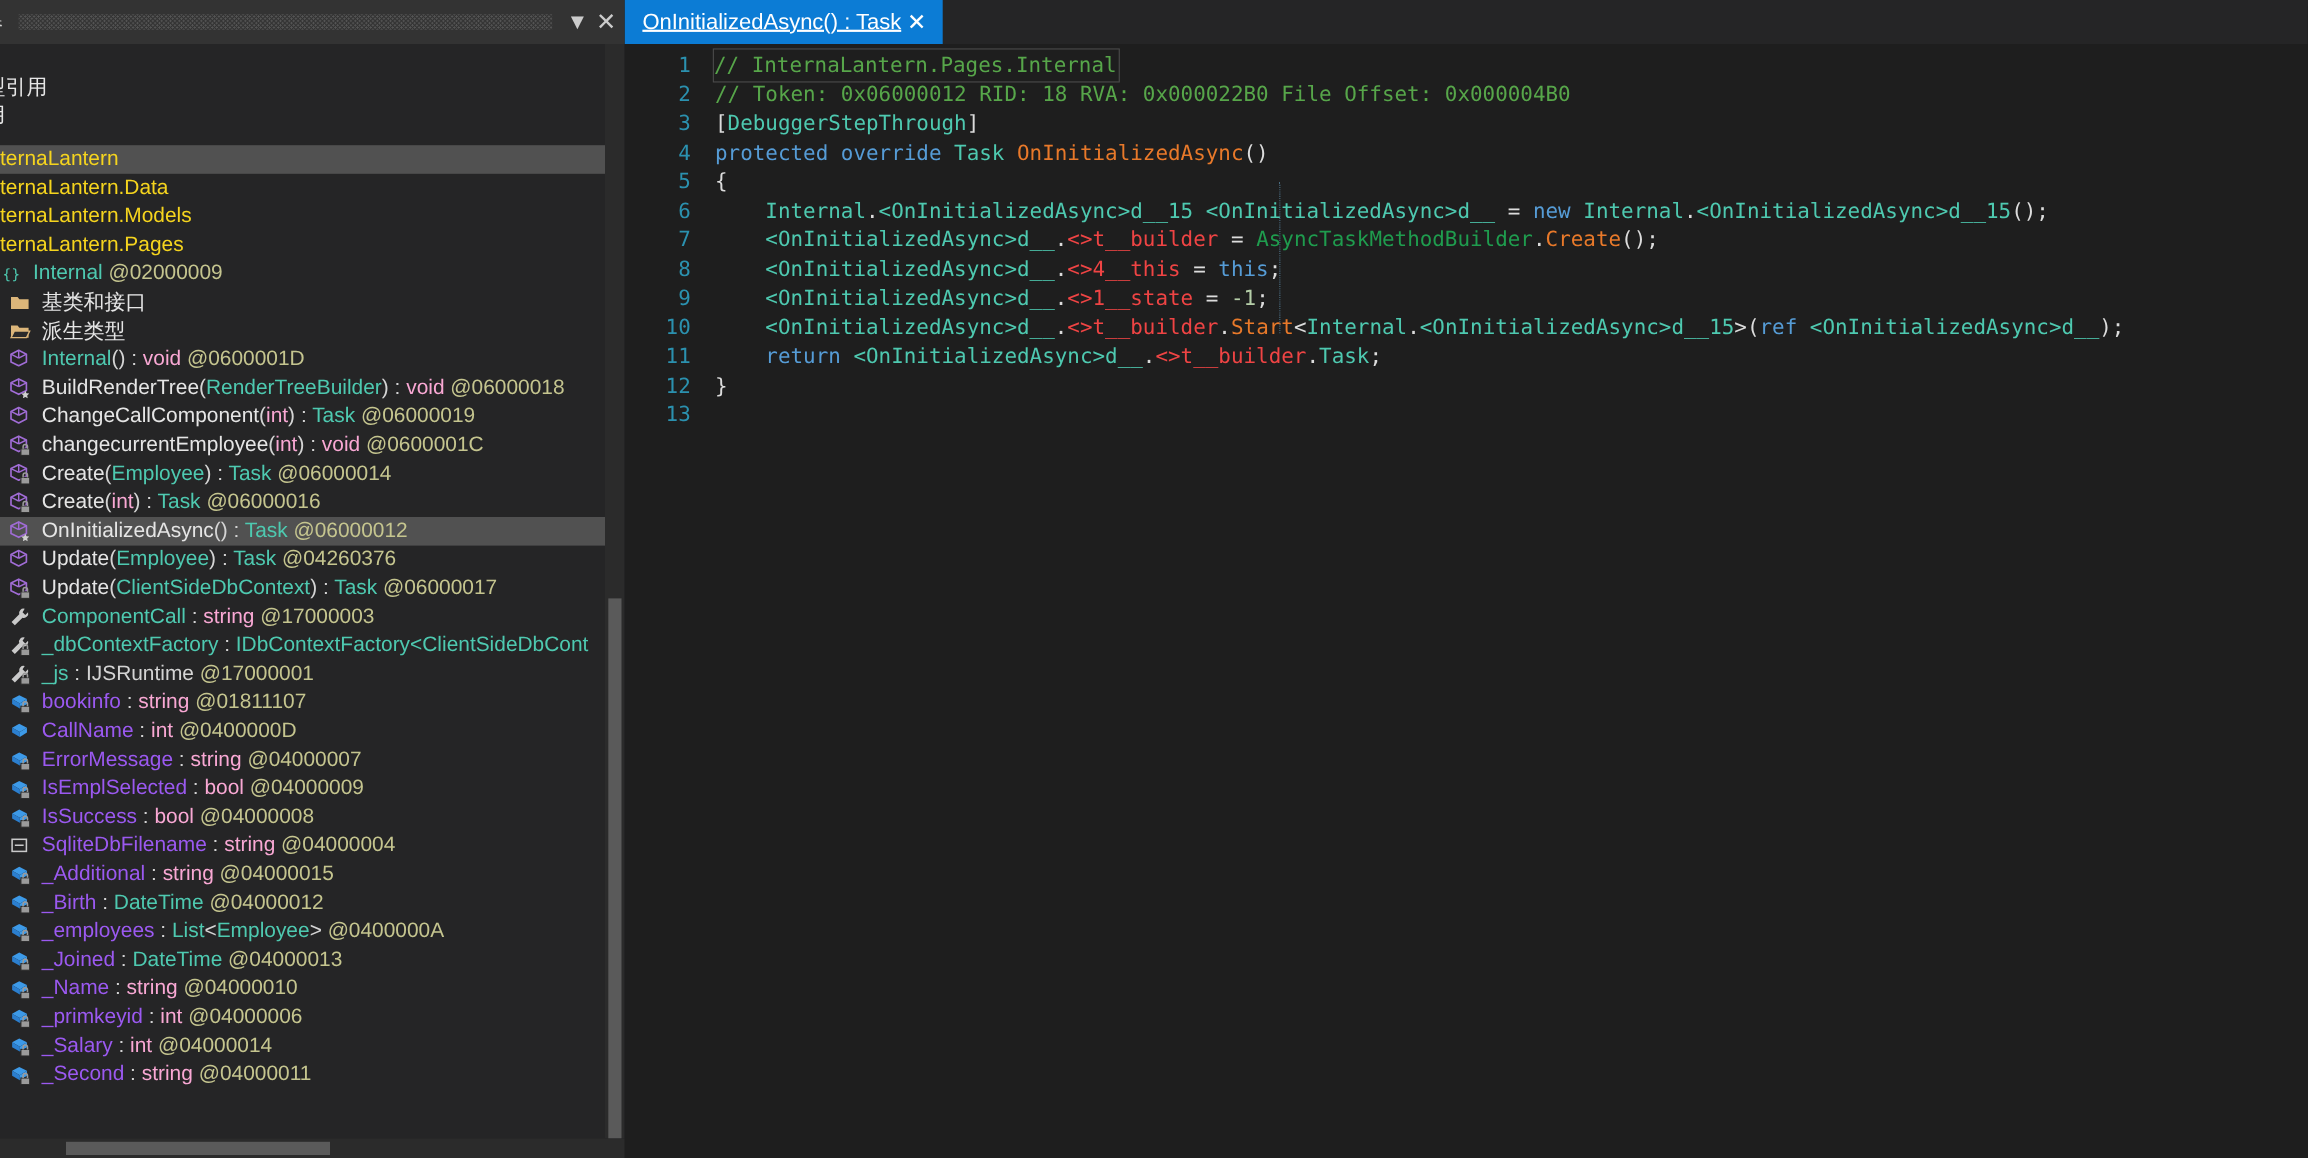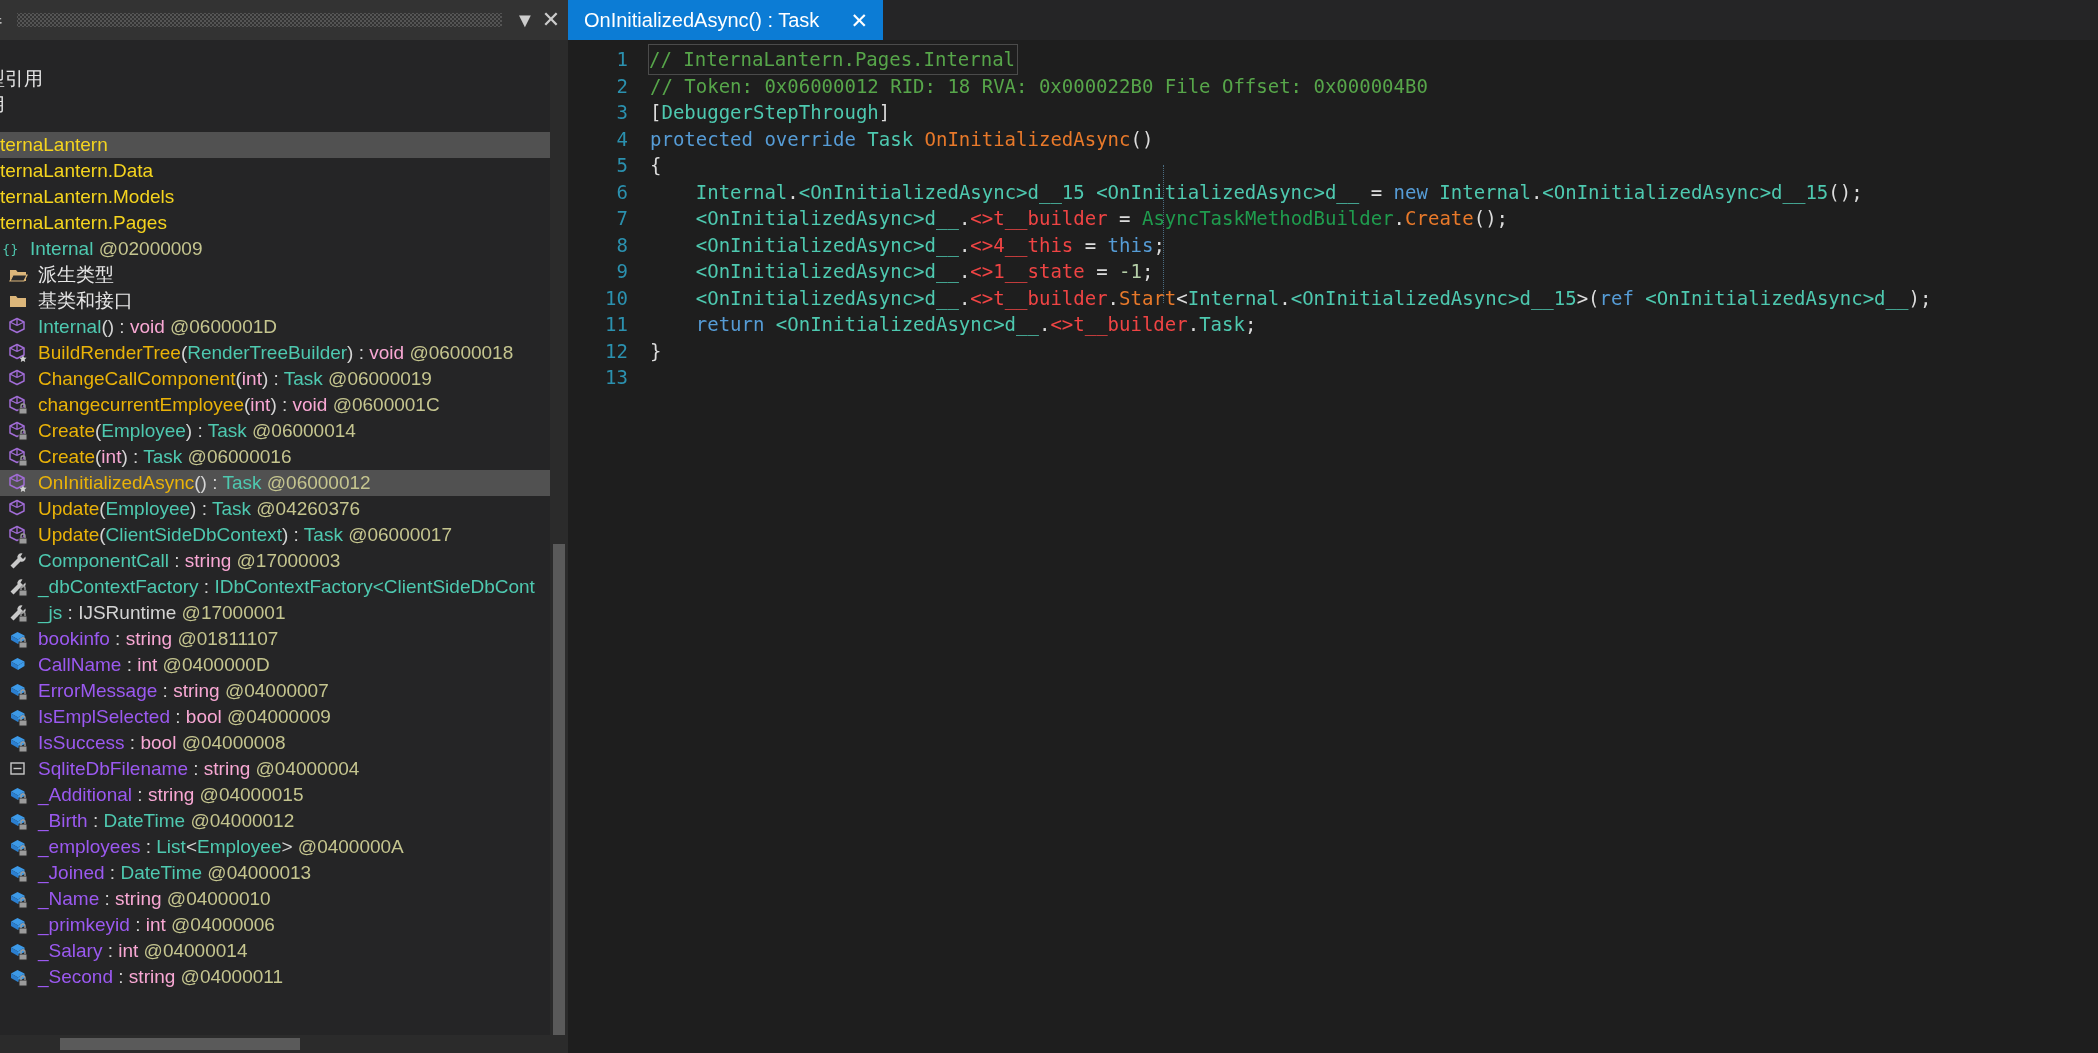--- a/index.html
+++ b/index.html
@@ -88,21 +88,21 @@
     position: relative;
     display: inline-block;
     margin-right: 4px;
   }
   .trow .icon svg { position: absolute; left: 0; top: 1px; }
   .trow .lbl { flex: 0 0 auto; }
 
   
   .c-ns   { color: #f5d41e; }   
   .c-type { color: #4ec9b0; }
-  .c-meth { color: #eab308; }
+  .c-meth { color: #e5e5e5; }
   .c-kw   { color: #f9a8d4; }
   .c-tok  { color: #c5c58f; }
   .c-plain{ color: #d4d4d4; }
   .c-field{ color: #9b59f0; }
   .c-white{ color: #e6e6e6; }
   .c-punct{ color: #d4d4d4; }
 
   
   #tree-scrollbar {
     position: absolute;
@@ -148,21 +148,21 @@
   .tab {
     height: 40px;
     background: #0c7cd5;
     color: #ffffff;
     display: flex;
     align-items: center;
     padding: 0 14px 0 16px;
     font-size: 20px;
     white-space: nowrap;
   }
-  .tab .tlabel { margin-right: 30px; }
+  .tab .tlabel { margin-right: 4px; text-decoration: underline; }
   .tab .tclose {
     font-size: 21px;
     line-height: 1;
     color: #ffffff;
     width: 20px;
     text-align: center;
   }
   #code-region {
     flex: 1 1 auto;
     position: relative;
@@ -268,33 +268,33 @@
                 <text x="2" y="15" fill="#4ec9b0" font-size="13" font-family="DejaVu Sans">{}</text>
               </svg>
             </span>
             <span class="lbl"><span class="c-type">Internal </span><span class="c-tok">@02000009</span></span>
           </div>
           <div class="trow">
             <span class="ind" style="width: 8px; display: inline-block;"></span>
             <span class="icon">
               <svg width="22" height="20" viewBox="0 0 22 20">
                 <path d="M2 5 h6 l1.6 2 H18 v9 H2 Z" fill="#dcb67a"></path>
+              </svg>
+            </span>
+            <span class="lbl"><span class="c-white">基类和接口</span></span>
+          </div>
+          <div class="trow">
+            <span class="ind" style="width: 8px; display: inline-block;"></span>
+            <span class="icon">
+              <svg width="22" height="20" viewBox="0 0 22 20">
+                <path d="M2 5 h6 l1.6 2 H18 v9 H2 Z" fill="#dcb67a"></path>
                 <path d="M2 16 l3-6 h14 l-3 6 Z" fill="#2b2b2b" stroke="#dcb67a" stroke-width="1.2"></path>
               </svg>
             </span>
             <span class="lbl"><span class="c-white">派生类型</span></span>
-          </div>
-          <div class="trow">
-            <span class="ind" style="width: 8px; display: inline-block;"></span>
-            <span class="icon">
-              <svg width="22" height="20" viewBox="0 0 22 20">
-                <path d="M2 5 h6 l1.6 2 H18 v9 H2 Z" fill="#dcb67a"></path>
-              </svg>
-            </span>
-            <span class="lbl"><span class="c-white">基类和接口</span></span>
           </div>
           <div class="trow">
             <span class="ind" style="width: 8px; display: inline-block;"></span>
             <span class="icon">
               <svg width="22" height="20" viewBox="0 0 22 20">
                 <path d="M9 1.5 L16 5 L16 12 L9 15.5 L2 12 L2 5 Z" fill="none" stroke="#a06cd5" stroke-width="1.5" stroke-linejoin="round"></path>
                 <path d="M9 1.5 L9 8.5 M9 8.5 L2 5 M9 8.5 L16 5" fill="none" stroke="#a06cd5" stroke-width="1.3"></path>
               </svg>
             </span>
             <span class="lbl"><span class="c-type">Internal</span><span class="c-punct">() : </span><span class="c-kw">void</span><span class="c-tok"> @0600001D</span></span>

